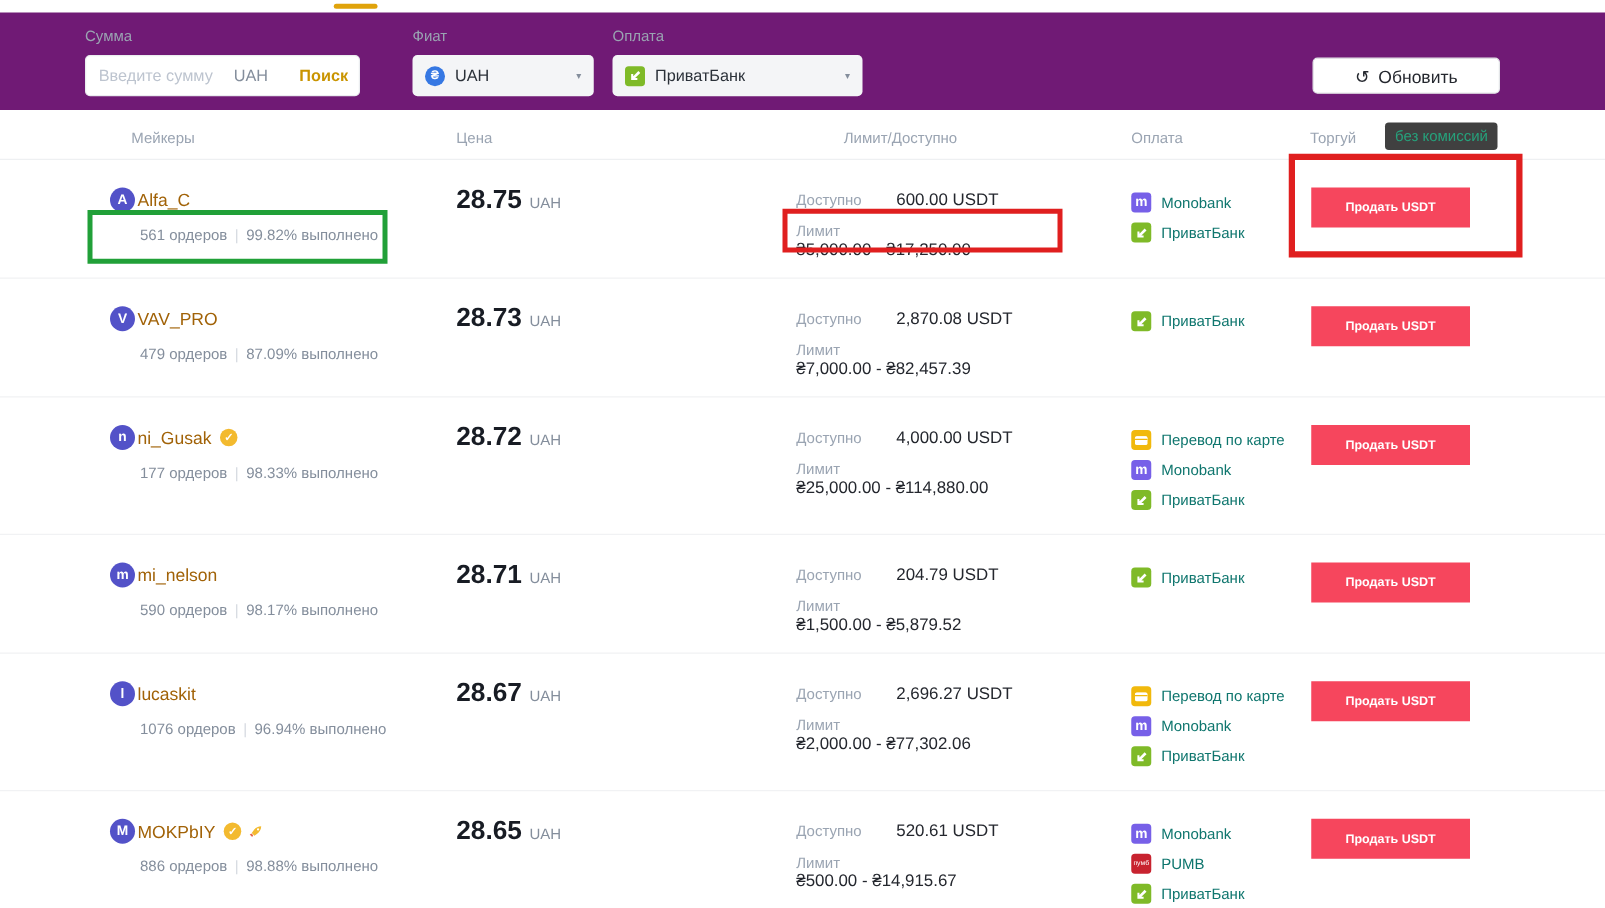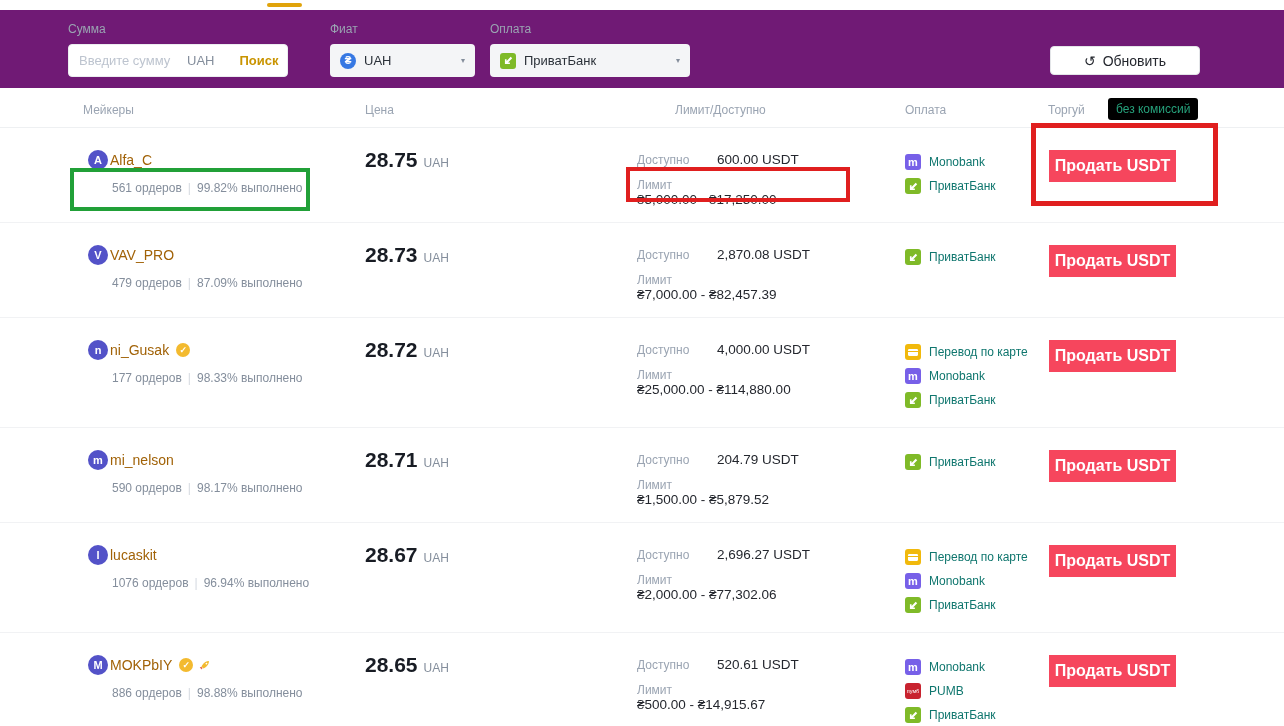--- a/index.html
+++ b/index.html
@@ -38,24 +38,24 @@
 
   .refresh-btn { position:absolute; left:1050px; top:36px; width:150px; height:29px;
     background:#fff; border:1px solid #e3e5e8; border-radius:4px; cursor:pointer;
     display:flex; align-items:center; justify-content:center; gap:7px;
     font-size:14px; color:#24272e; }
   .refresh-glyph { font-size:14px; color:#24272e; }
 
   .thead { position:absolute; left:0; top:88px; width:1284px; height:40px;
     border-bottom:1px solid #eef0f2; font-size:12px; color:#9aa4b2; }
   .th { position:absolute; top:15px; }
-  .th-makers { left:83px;text-align:right; } .th-price { left:365px; } .th-limit { left:637px;margin-left:38px; }
+  .th-makers { left:105px;text-align:right; } .th-price { left:365px; } .th-limit { left:637px;margin-left:38px; }
   .th-pay { left:905px; } .th-trade { left:1048px; }
   .nofee-badge { position:absolute; left:1108px; top:10px; padding:4px 8px;
-    background:#000000; color:#26a17b; border-radius:3px; font-size:12px; }
+    background:#404040; color:#26a17b; border-radius:3px; font-size:12px; }
 
   .rows { position:absolute; left:0; top:128px; width:1284px; }
   .row { position:relative; border-bottom:1px solid #f1f2f4; }
   .h95 { height:95px; } .h110 { height:110px; }
 
   .maker { position:absolute; left:88px; top:22px; display:flex;
     align-items:center; cursor:pointer; }
   .avatar { width:20px; height:20px; border-radius:50%; background:#5352c8;
     color:#fff; font-size:11px; font-weight:bold; display:flex;
     align-items:center; justify-content:center; }
@@ -89,21 +89,21 @@
   .pm-icon.pumb::after { content:"пумб"; color:#fff; font-size:5.5px; }
   .pm-icon.card { background:#f1b90c; }
   .pm-icon.card .cardglyph { width:10px; height:7px; background:#fff;
     border-radius:1.5px; box-shadow:inset 0 -2px 0 rgba(241,185,12,.0),
     inset 0 2.5px 0 0 #fff; position:relative; }
   .pm-icon.card .cardglyph::after { content:""; position:absolute; left:0; top:2px;
     width:10px; height:1.5px; background:#f1b90c; }
 
   .sellbtn { position:absolute; left:1049px; top:22px; width:127px; height:32px;
     background:#f6465d; border:none; border-radius:0; color:#fff;
-    font-weight:bold; font-size:16px; cursor:pointer;
+    font-weight:bold; font-size:10px; cursor:pointer;
     font-family:"Liberation Sans", sans-serif; }
 
   .ann { position:absolute; pointer-events:none; z-index:5; }
   .ann-green { left:70px; top:168px; width:240px; height:43px;
     border:4px solid #21a038; }
   .ann-red-limit { left:626px; top:167px; width:224px; height:35px;
     border:4px solid #e01f1f; }
   .ann-red-button { left:1031px; top:123px; width:187px; height:83px;
     border:5px solid #e01f1f; }
 </style>

